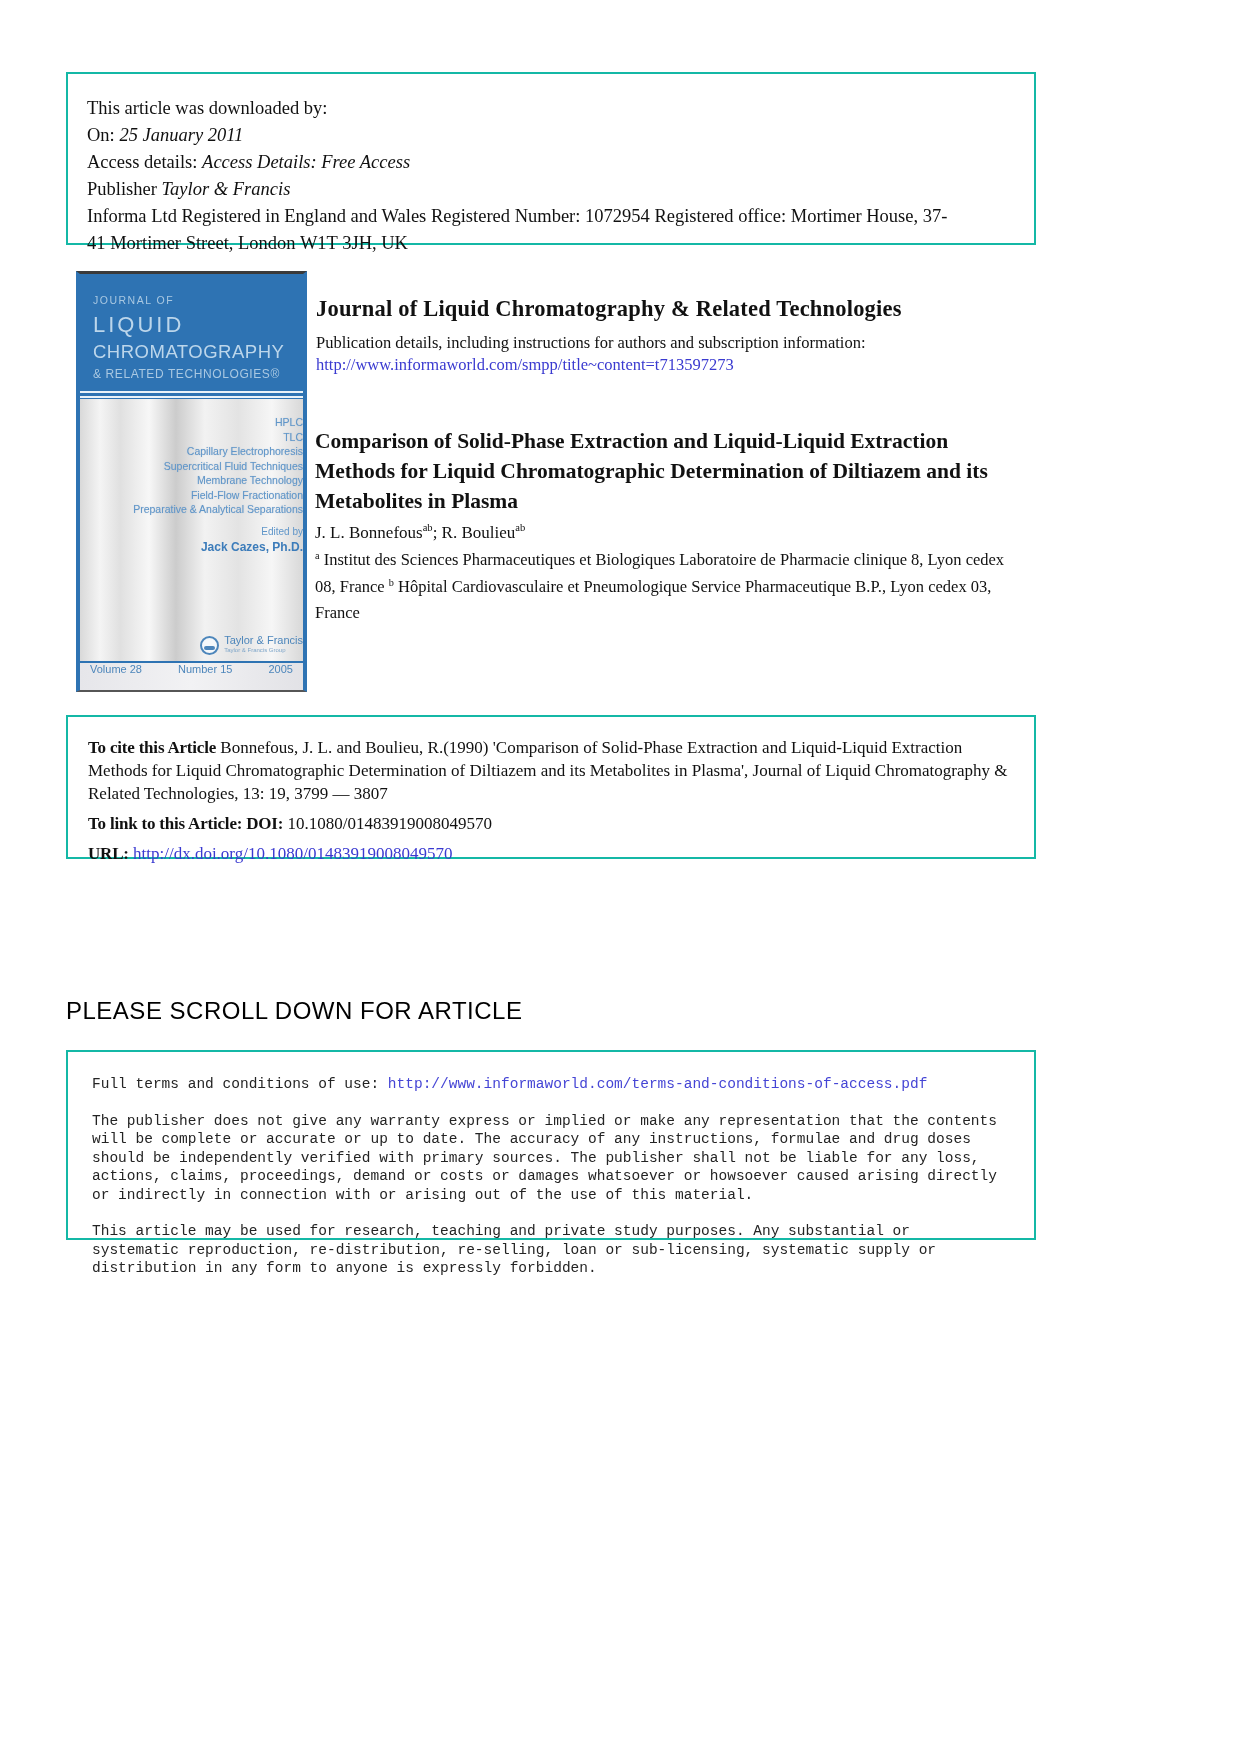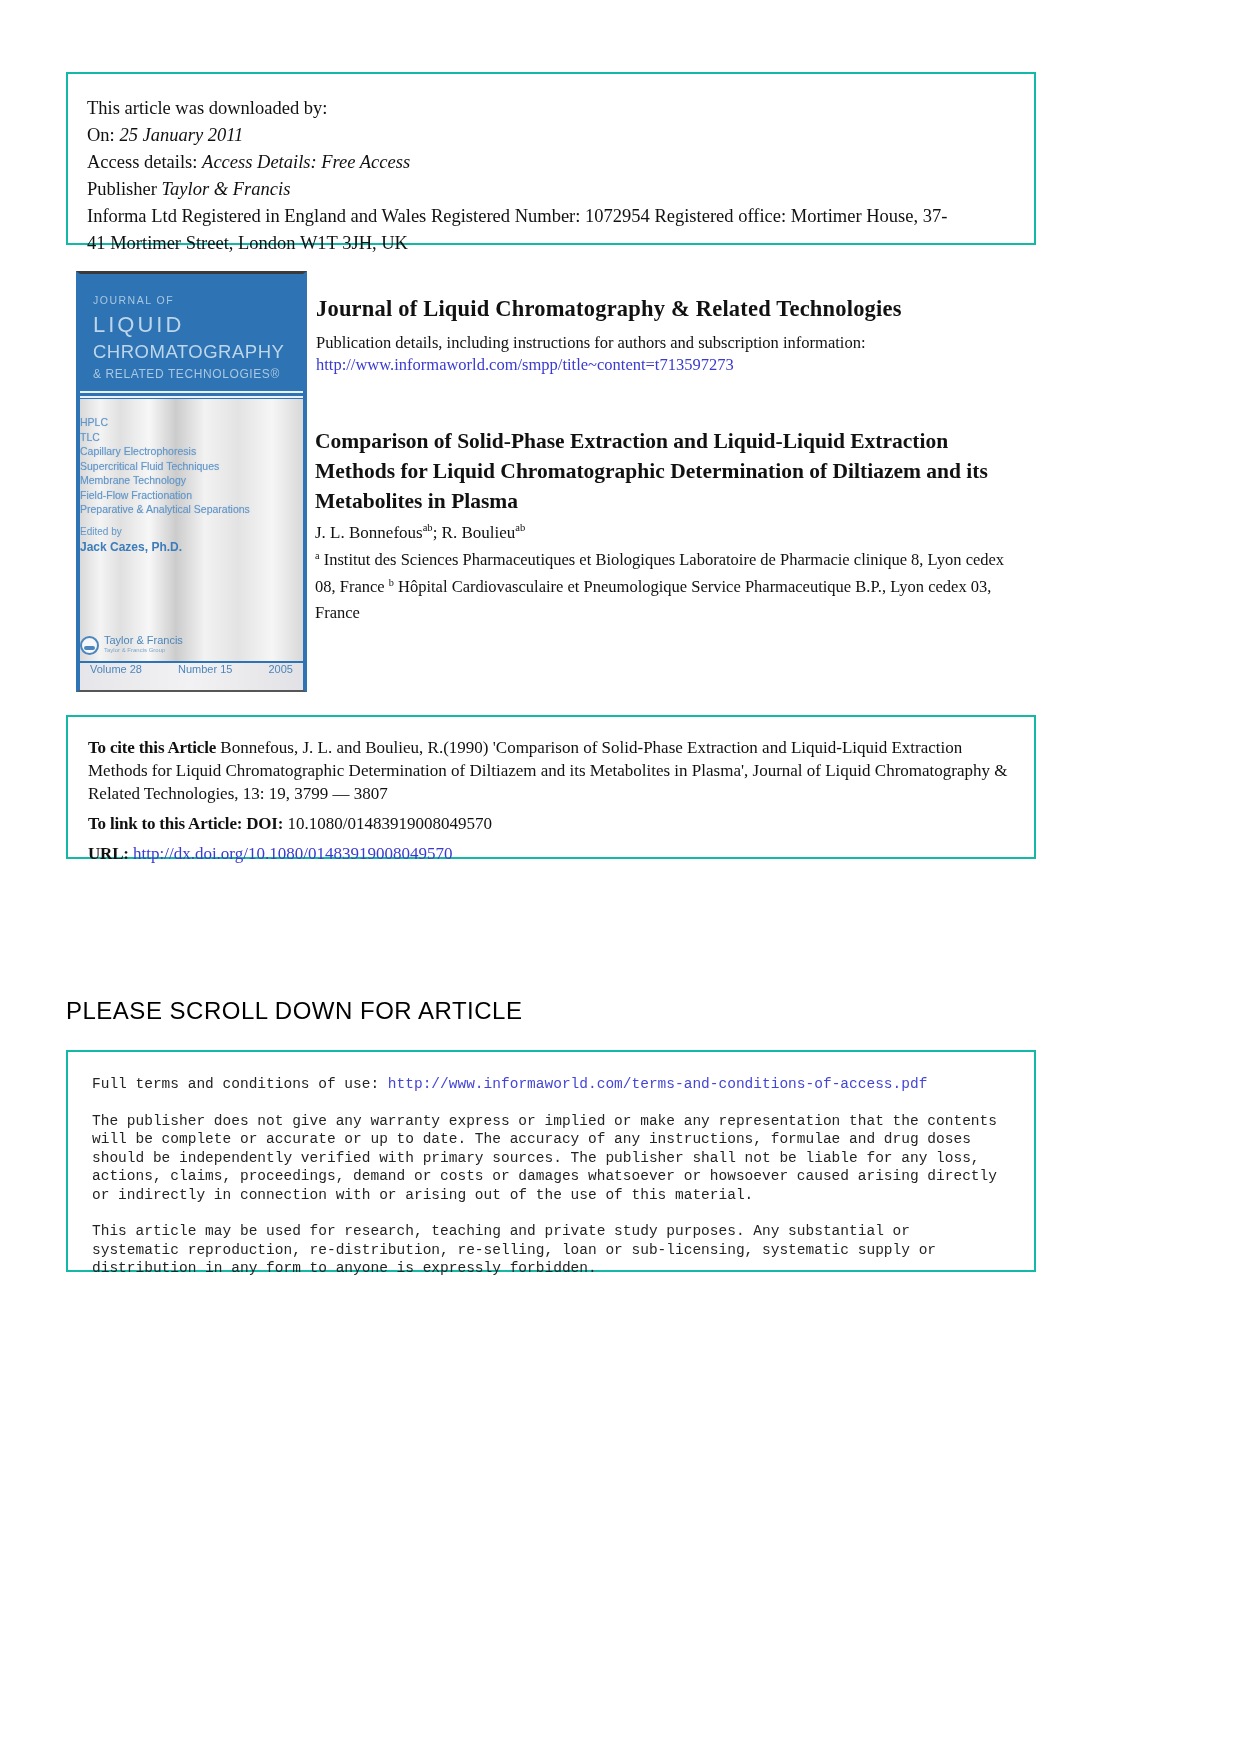--- a/index.html
+++ b/index.html
@@ -21,21 +21,21 @@
          border-left:4px solid #2e73b3;border-right:4px solid #2e73b3;
          background:linear-gradient(90deg,#d9d9d9 0%,#f4f4f4 9%,#e0e0e0 18%,#f7f7f7 31%,#cccccc 43%,#f2f2f2 56%,#e3e3e3 71%,#f6f6f6 86%,#d8d8d8 100%);
          display:flex;flex-direction:column;}
   .cover-header{background:#2e73b3;color:#bcd6eb;padding:20px 13px 10px 13px;
                 font-family:"Liberation Sans",sans-serif;}
   .cover-header .m0{font-size:10.5px;letter-spacing:1.5px;margin-bottom:6px;color:#a9c8e2;}
   .cover-header .m1{font-size:22px;letter-spacing:3px;margin-bottom:3px;}
   .cover-header .m2{font-size:18.5px;letter-spacing:0.5px;margin-bottom:4px;}
   .cover-header .m3{font-size:12px;letter-spacing:0.6px;color:#a9c8e2;}
   .cover-sep{height:8px;background:linear-gradient(#e9f2f9 0 2px,#2e73b3 2px 5px,#e9f2f9 5px 7px,#2e73b3 7px 8px);}
-  .cover-body{flex:1;display:flex;flex-direction:column;align-items:flex-start;
+  .cover-body{flex:1;display:flex;flex-direction:column;align-items:flex-end;
               font-family:"Liberation Sans",sans-serif;color:#6096c9;padding-top:16px;}
   .cover-body .topic{font-size:10.5px;line-height:14.5px;text-shadow:0 0 1px rgba(120,160,200,.5);}
   .cover-body .edited{margin-top:9px;font-size:10px;}
   .cover-body .editor{margin-top:3px;font-size:12px;font-weight:bold;color:#3c7cba;}
   .logo-row{margin-top:auto;margin-bottom:6px;display:flex;align-items:center;gap:5px;}
   .tf-circle{width:15px;height:15px;border-radius:50%;border:2px solid #4d86bb;background:#f4f8fb;
              display:inline-block;position:relative;}
   .tf-circle::after{content:"";position:absolute;left:2px;right:2px;bottom:3px;height:4px;
                     background:#4d86bb;border-radius:2px;}
   .tf-text{display:flex;flex-direction:column;line-height:10px;}
@@ -62,21 +62,21 @@
             font-size:17px;line-height:23px;}
   .cite-box p{margin:0 0 7px 0;}
   .cite-box b{letter-spacing:-0.2px;margin-top:40px;}
 
   
   .scroll-notice{position:absolute;left:66px;top:997px;width:970px;text-align:left;
                  font-family:"Liberation Sans","DejaVu Sans",sans-serif;font-size:24px;
                  letter-spacing:0.5px;color:#000;}
 
   
-  .terms-box{left:66px;top:1050px;width:970px;height:222px;padding:23px 24px 5px 24px;
+  .terms-box{left:66px;top:1050px;width:970px;height:190px;padding:23px 24px 5px 24px;
              font-family:"Liberation Mono","DejaVu Sans Mono",monospace;font-size:14.5px;
              line-height:18.5px;color:#242424;}
   .terms-box .block{margin-bottom:18px;}
   .mono-link{color:#4545d5;}
 </style>
 </head>
 <body>
 
 <div class="page">
 

